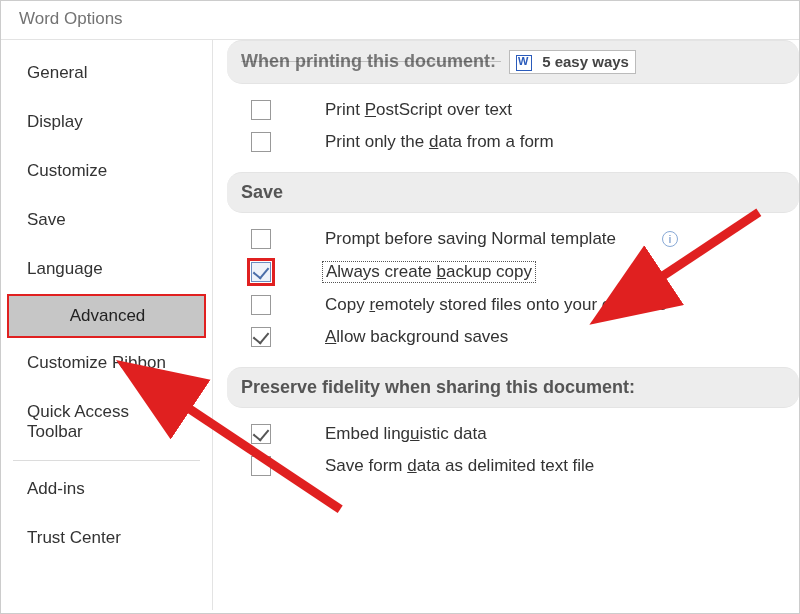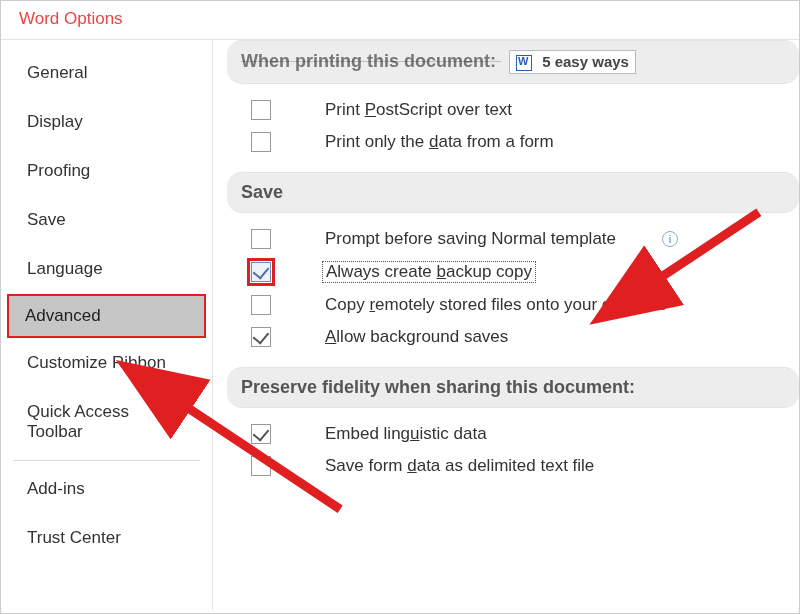--- a/index.html
+++ b/index.html
@@ -15,21 +15,21 @@
     width: 800px;
     height: 614px;
     border: 1px solid #ccc;
     background: #fff;
     position: relative;
     overflow: hidden;
   }
   .titlebar {
     padding: 8px 18px 10px 18px;
     font-size: 17px;
-    color: #ef4444;
+    color: #737373;
     border-bottom: 1px solid #e3e3e3;
     background: #fff;
   }
   .body {
     display: flex;
     height: calc(100% - 42px);
   }
   .sidebar {
     width: 212px;
     border-right: 1px solid #e3e3e3;
@@ -42,20 +42,21 @@
     color: #333;
     cursor: pointer;
     border: 2px solid transparent;
     margin: 1px 0;
   }
   .side-item.selected {
     background: #c6c6c6;
     color: #222;
     border: 2px solid #e02020;
     padding: 10px 14px 10px 16px;
+    text-align: center;
   }
   .side-divider {
     border-top: 1px solid #dcdcdc;
     margin: 4px 6px;
   }
   .content {
     flex: 1;
     padding: 0;
     background: #fff;
     position: relative;
@@ -198,21 +199,21 @@
   <div class="body">
 
     <div class="sidebar">
       <div class="side-item">
         <span>General</span>
       </div>
       <div class="side-item">
         <span>Display</span>
       </div>
       <div class="side-item">
-        <span>Proofing</span>
+        <span>Customize</span>
       </div>
       <div class="side-item">
         <span>Save</span>
       </div>
       <div class="side-item">
         <span>Language</span>
       </div>
       <div class="side-item selected">
         <span>Advanced</span>
       </div>

